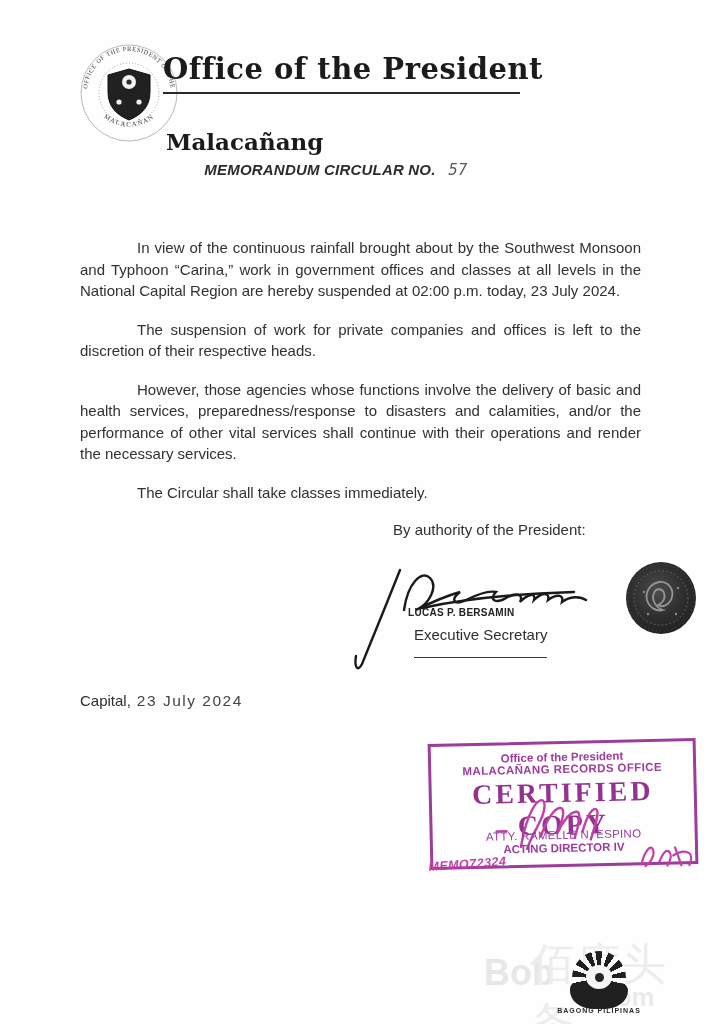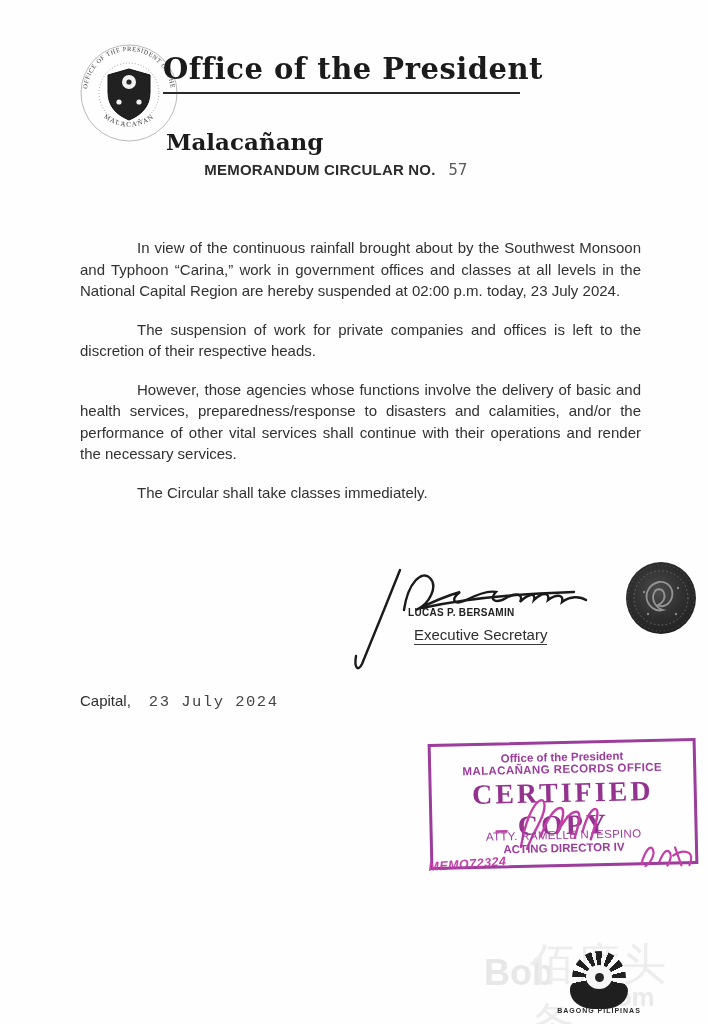--- a/index.html
+++ b/index.html
@@ -10,43 +10,43 @@
   
   .seal{left:73px;top:42px;width:112px;height:102px;}
   .office-title{left:163px;top:52px;width:400px;font-family:"DejaVu Serif",serif;
         font-weight:bold;font-size:29px;color:#1b1b1b;letter-spacing:.5px;}
   .header-rule{left:163px;top:92px;width:357px;height:2px;background:#2a2a2a;}
   .office-subtitle{left:166px;top:98px;font-family:"DejaVu Serif",serif;font-weight:bold;
         font-size:23px;color:#1b1b1b;margin-top:30px;}
 
   
   .memo-title{left:0;top:161px;width:612px;text-align:center;padding-left:60px;box-sizing:border-box;
-        font-weight:bold;font-size:15px;color:#2c2c2c;letter-spacing:.2px;}
+        font-weight:bold;font-size:15px;color:#2c2c2c;letter-spacing:.2px;font-style:italic;}
   .memo-number{font-family:"DejaVu Sans Mono",monospace;font-weight:normal;color:#5a5a5a;
         font-size:15.5px;margin-left:13px;}
 
   
   .body-text{left:80px;top:237px;width:561px;}
   .body-text p{margin:0 0 17px 0;font-size:15px;line-height:21.5px;text-align:justify;
         text-indent:57px;color:#313131;}
 
   .authority{left:393px;top:521px;font-size:15px;color:#313131;}
 
   
   .sig-main{left:338px;top:552px;width:270px;height:122px;}
   .signatory-name{left:408px;top:607px;font-size:10px;font-weight:bold;color:#222;letter-spacing:.3px;}
   .signatory-title{left:414px;top:626px;font-size:15px;color:#2e2e2e;
-        border-bottom:1.5px solid #3a3a3a;padding-bottom:1px;}
+        border-bottom:1.5px solid #3a3a3a;padding-bottom:14px;}
   .dry-seal{left:626px;top:562px;width:70px;height:72px;border-radius:50%;
         background:radial-gradient(circle at 45% 40%, #4c4c4c 0%, #2f2f2f 45%, #181818 100%);}
   .dry-seal svg{position:absolute;left:0;top:0;}
 
   .place-date{left:80px;top:692px;font-size:15px;color:#2e2e2e;}
-  .place-date .date{font-family:Liberation Mono, monospace;font-size:15.5px;
-        letter-spacing:1.5px;margin-left:18px;color:#444;}
+  .place-date .date{font-family:Liberation Sans, sans-serif;font-size:15.5px;
+        letter-spacing:1.5px;margin-left:6px;color:#444;}
 
   
   .stamp{left:429px;top:741px;width:268px;height:126px;border:3px solid #9c3c9c;
         transform:rotate(-1.3deg);color:#9c3c9c;text-align:center;box-sizing:border-box;}
   .stamp-line1{margin-top:7px;font-weight:bold;font-size:11.5px;}
   .stamp-line2{font-size:11.5px;font-weight:600;letter-spacing:.4px;}
   .stamp-certified{font-family:"Liberation Serif",serif;font-weight:bold;font-size:28px;
         letter-spacing:3px;margin-top:2px;color:#93338f;}
   .stamp-sig{position:absolute;left:58px;top:48px;width:136px;height:62px;}
   .stamp-name{position:absolute;bottom:23px;width:100%;font-size:11.5px;letter-spacing:.3px;}
@@ -105,20 +105,21 @@
     <span>MEMORANDUM CIRCULAR NO.</span><span class="memo-number">57</span>
   </div>
 
   <div class="abs body-text">
     <p>In view of the continuous rainfall brought about by the Southwest Monsoon and Typhoon “Carina,” work in government offices and classes at all levels in the National Capital Region are hereby suspended at 02:00 p.m. today, 23 July 2024.</p>
     <p>The suspension of work for private companies and offices is left to the discretion of their respective heads.</p>
     <p>However, those agencies whose functions involve the delivery of basic and health services, preparedness/response to disasters and calamities, and/or the performance of other vital services shall continue with their operations and render the necessary services.</p>
     <p>The Circular shall take classes immediately.</p>
   </div>
 
+  <div class="abs authority">By authority of the President:</div>
 
   <svg class="abs sig-main" viewBox="0 0 270 122">
     <g fill="none" stroke="#1a1a1a" stroke-width="2.4" stroke-linecap="round">
       <path d="M62,18 C50,48 34,88 24,112 C20,120 16,116 18,104"></path>
       <path d="M66,58 C70,30 84,18 92,26 C100,34 92,52 78,58 C94,50 108,44 122,40
                C112,48 116,54 128,48 C140,42 150,38 158,40 C150,48 158,52 168,46
                C178,40 186,42 182,50 C190,42 198,40 196,48 C204,40 212,40 210,48
                C218,42 226,42 224,50 C232,44 242,44 248,48"></path>
       <path d="M84,56 C120,48 170,42 236,40"></path>
     </g>

